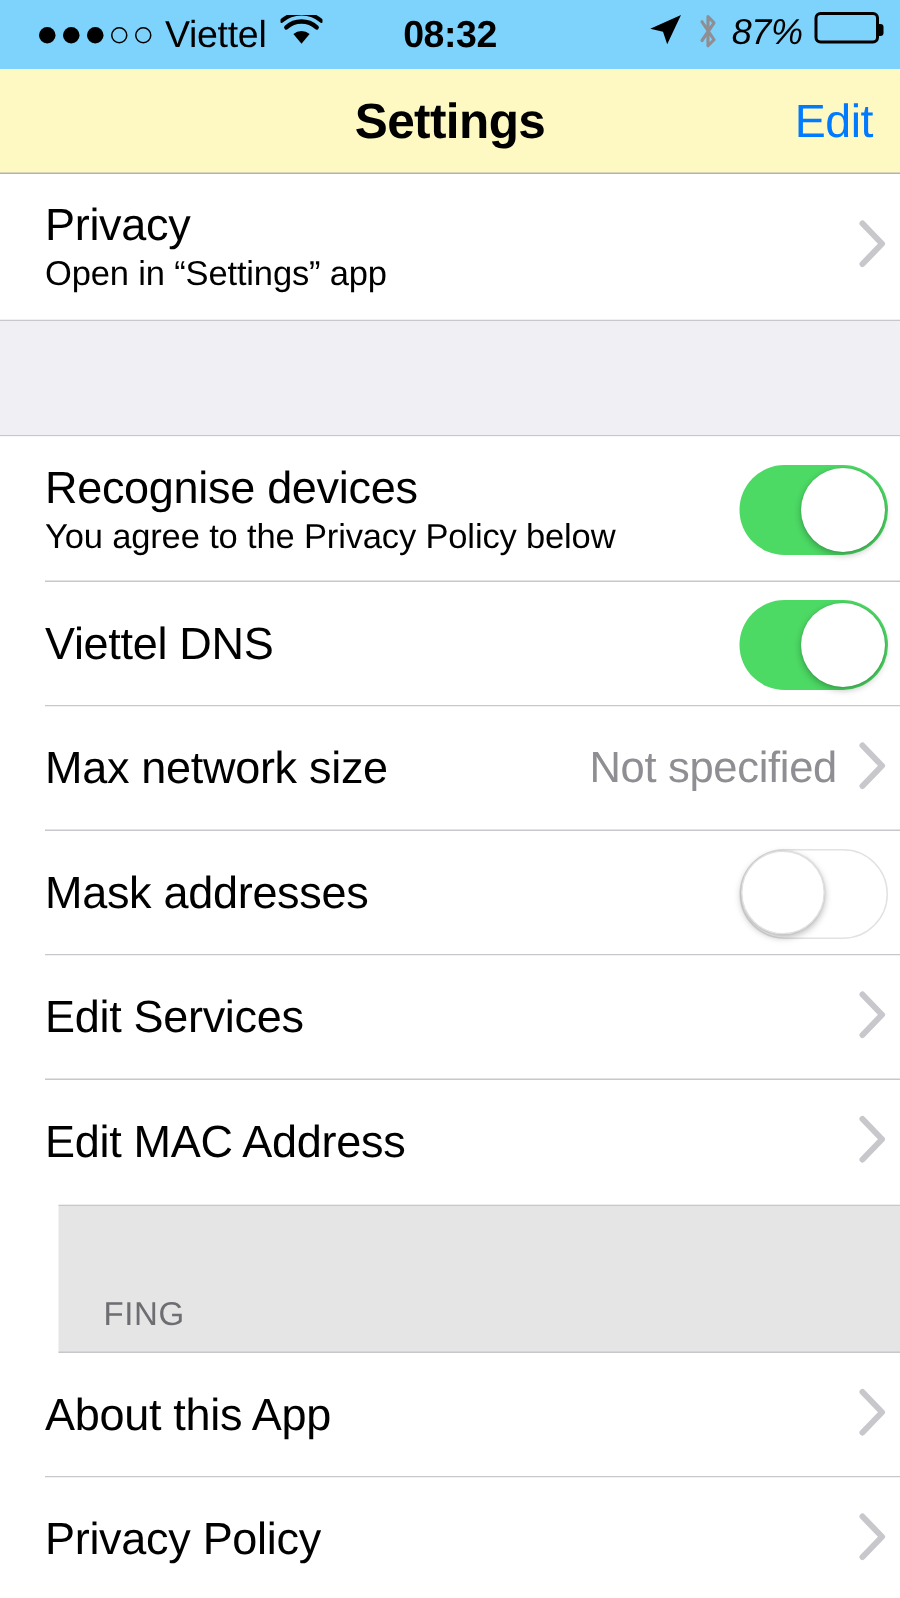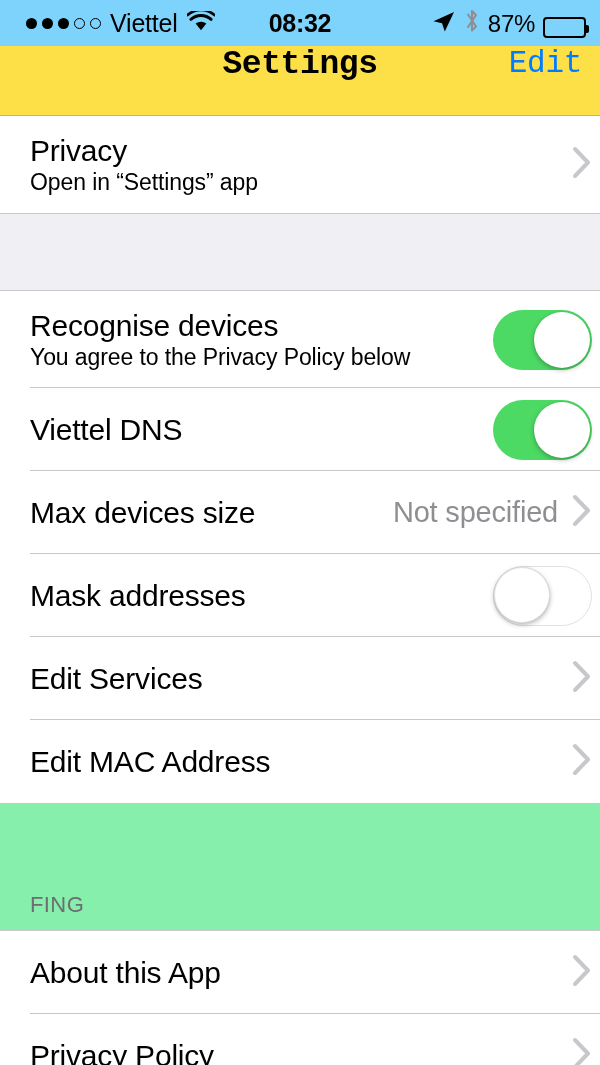--- a/index.html
+++ b/index.html
@@ -57,23 +57,24 @@
     text-align: center;
     font-size: 25px;
     font-weight: bold;
     color: #000;
     letter-spacing: -0.3px;
     pointer-events: none;
   }
   .status-right {
     margin-left: auto;
     display: flex;
-    align-items: flex-end;
+    align-items: flex-start;
     gap: 8px;
     z-index: 2;
+    font-style: italic;
   }
   .battery-pct {
     font-size: 24px;
     color: #000;
     letter-spacing: -0.3px;
   }
   .battery {
     position: relative;
     width: 43px;
     height: 21px;
@@ -93,26 +94,26 @@
     top: 6px;
     width: 3px;
     height: 8px;
     background: #000;
     border-radius: 0 2px 2px 0;
   }
 
   
   .nav-bar {
     height: 70px;
-    background: #fde047;
-    display: flex;
+    background: #fef9c3;
+    display: flex;
+    align-items: center;
     position: relative;
     border-bottom: 1px solid #B2B2B2;
     box-sizing: border-box;
-    font-family: Liberation Mono, monospace;
   }
   .nav-title {
     position: absolute;
     left: 0; right: 0;
     text-align: center;
     font-size: 33px;
     font-weight: bold;
     color: #000;
     letter-spacing: -0.4px;
   }
@@ -130,28 +131,29 @@
     background: #FFFFFF;
   }
   .gap {
     background: #EFEFF4;
     border-top: 1px solid #C8C7CC;
     border-bottom: 1px solid #C8C7CC;
   }
   .gap-plain { height: 76px; }
 
   .section-header {
-    background: #86efac;
+    background: #e5e5e5;
     border-top: 1px solid #C8C7CC;
     border-bottom: 1px solid #C8C7CC;
-    height: 128px;
+    height: 99px;
     display: flex;
     align-items: flex-end;
     box-sizing: border-box;
     padding: 0 0 12px 30px;
+    margin-left: 39px;
   }
   .section-header-label {
     font-size: 22px;
     color: #6D6D72;
     letter-spacing: 0.4px;
   }
 
   .row {
     position: relative;
     display: flex;
@@ -320,21 +322,21 @@
     </div>
     <div class="row-right">
       <span class="toggle on">
           <span class="toggle-knob"></span>
         </span>
     </div>
   </div>
 
   <div class="row row-sep">
     <div class="row-text">
-      <span class="row-title">Max devices size</span>
+      <span class="row-title">Max network size</span>
     </div>
     <div class="row-right">
       <span class="row-value">Not specified</span>
       <span class="chevron">
         <svg width="20" height="33" viewBox="0 0 20 33">
             <path d="M3 3 L16 16.5 L3 30" stroke="#C7C7CC" stroke-width="4" fill="none" stroke-linecap="round" stroke-linejoin="round"></path>
           </svg>
       </span>
     </div>
   </div>

